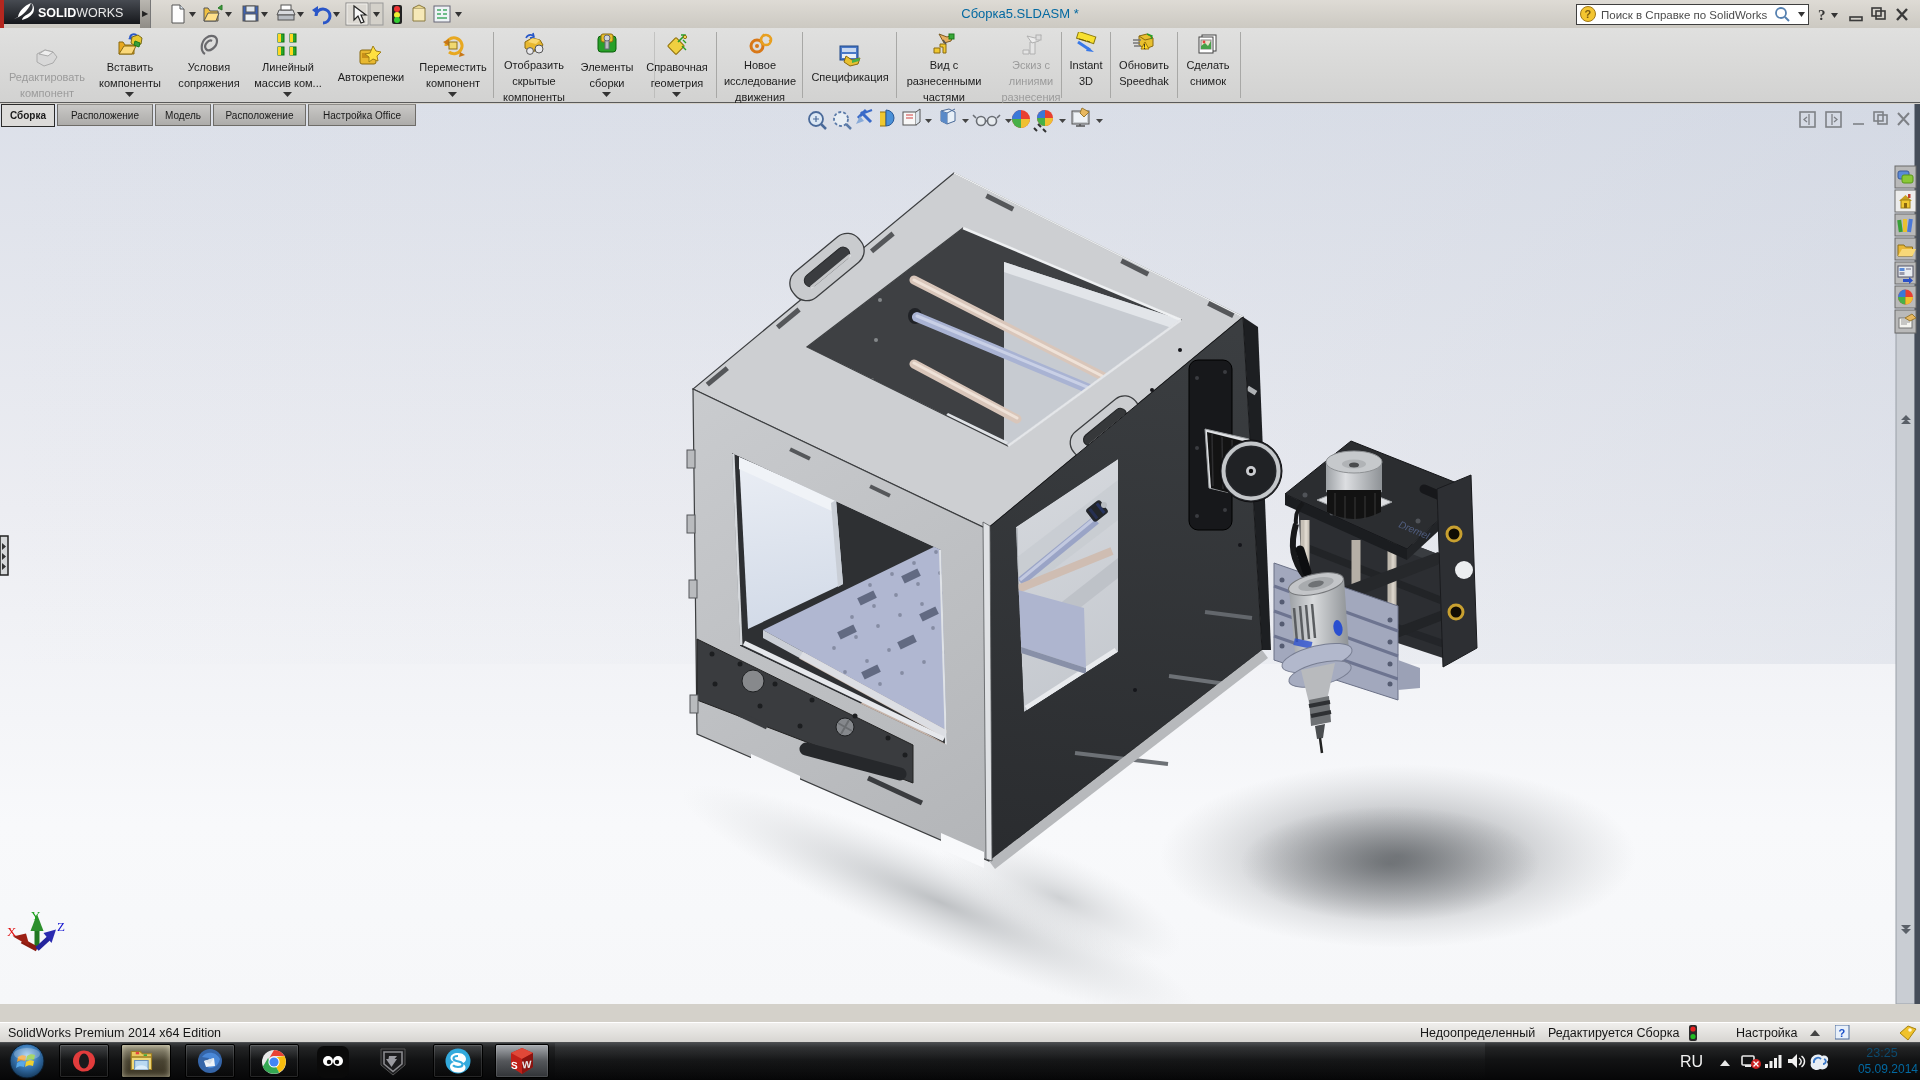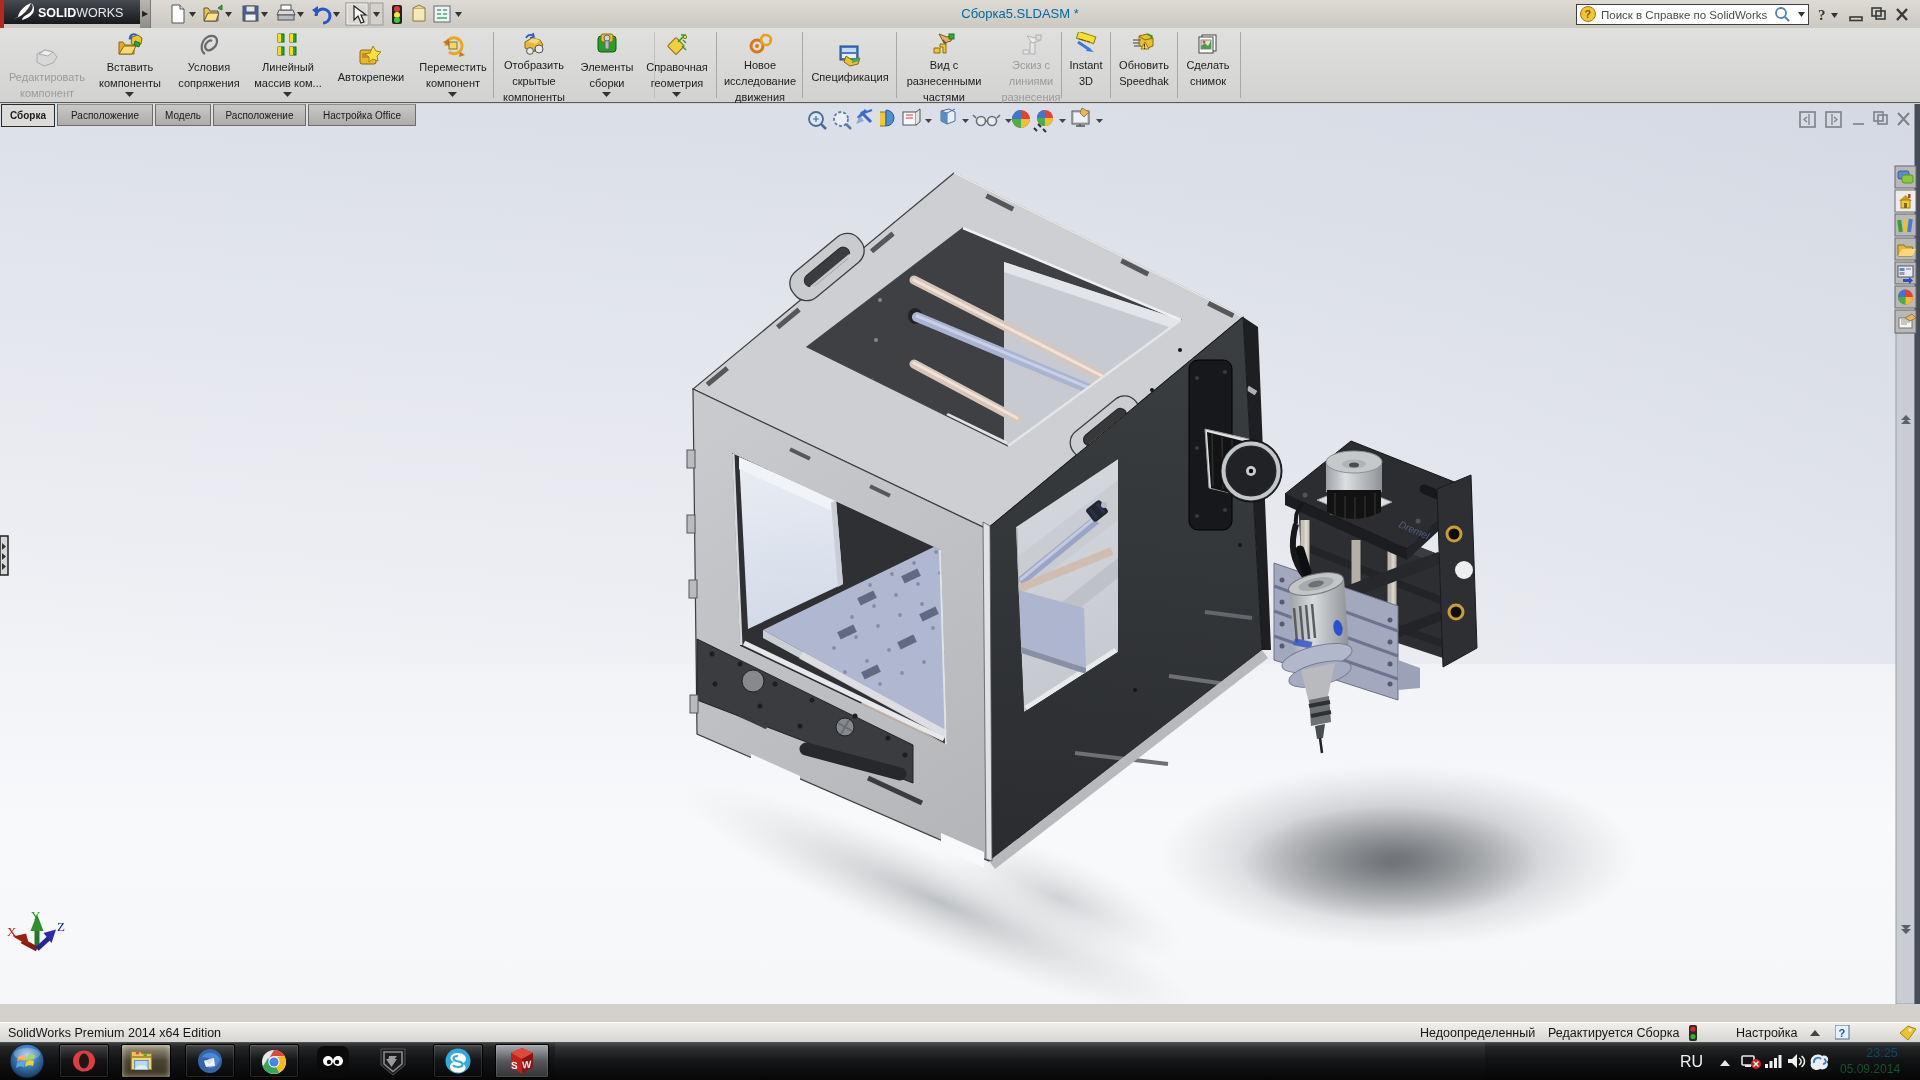--- a/index.html
+++ b/index.html
@@ -841,15 +841,15 @@
       </svg>
   <svg class="abs" style="left:1786px;top:1052px" width="20" height="18" viewBox="0 0 20 18">
         <path d="M2 7 l4 0 5 -5 0 14 -5 -5 -4 0z" fill="#f0f0f0"></path>
         <path d="M13 6 c3 2 3 5 0 7 M15.5 4 c4 3 4 8 0 11" stroke="#f0f0f0" stroke-width="1.5" fill="none"></path>
       </svg>
   <svg class="abs" style="left:1808px;top:1051px" width="22" height="20" viewBox="0 0 22 20">
         <path d="M3 12 c-2 -6 6 -11 11 -7 c5 -2 8 3 5 6 c3 4 -2 9 -7 7 c-5 3 -11 -2 -9 -6z" fill="#e8eef4"></path>
         <path d="M6 12 c-1 -4 4 -7 7 -4 m3 0 c3 1 2 5 -1 5" fill="none" stroke="#3a78c8" stroke-width="1.8"></path>
       </svg>
   <div style="position:absolute;left:1851px;top:1046px;width:62px;text-align:center;color:#0c4a6e;font-size:12.5px">23:25</div>
-  <div style="position:absolute;left:1840px;top:1062px;width:78px;text-align:left;color:#14532d;font-size:12px">05.09.2014</div>
+  <div style="position:absolute;left:1840px;top:1062px;width:78px;text-align:right;color:#0369a1;font-size:12px">05.09.2014</div>
 </div>
 
 </div>
 </body></html>

